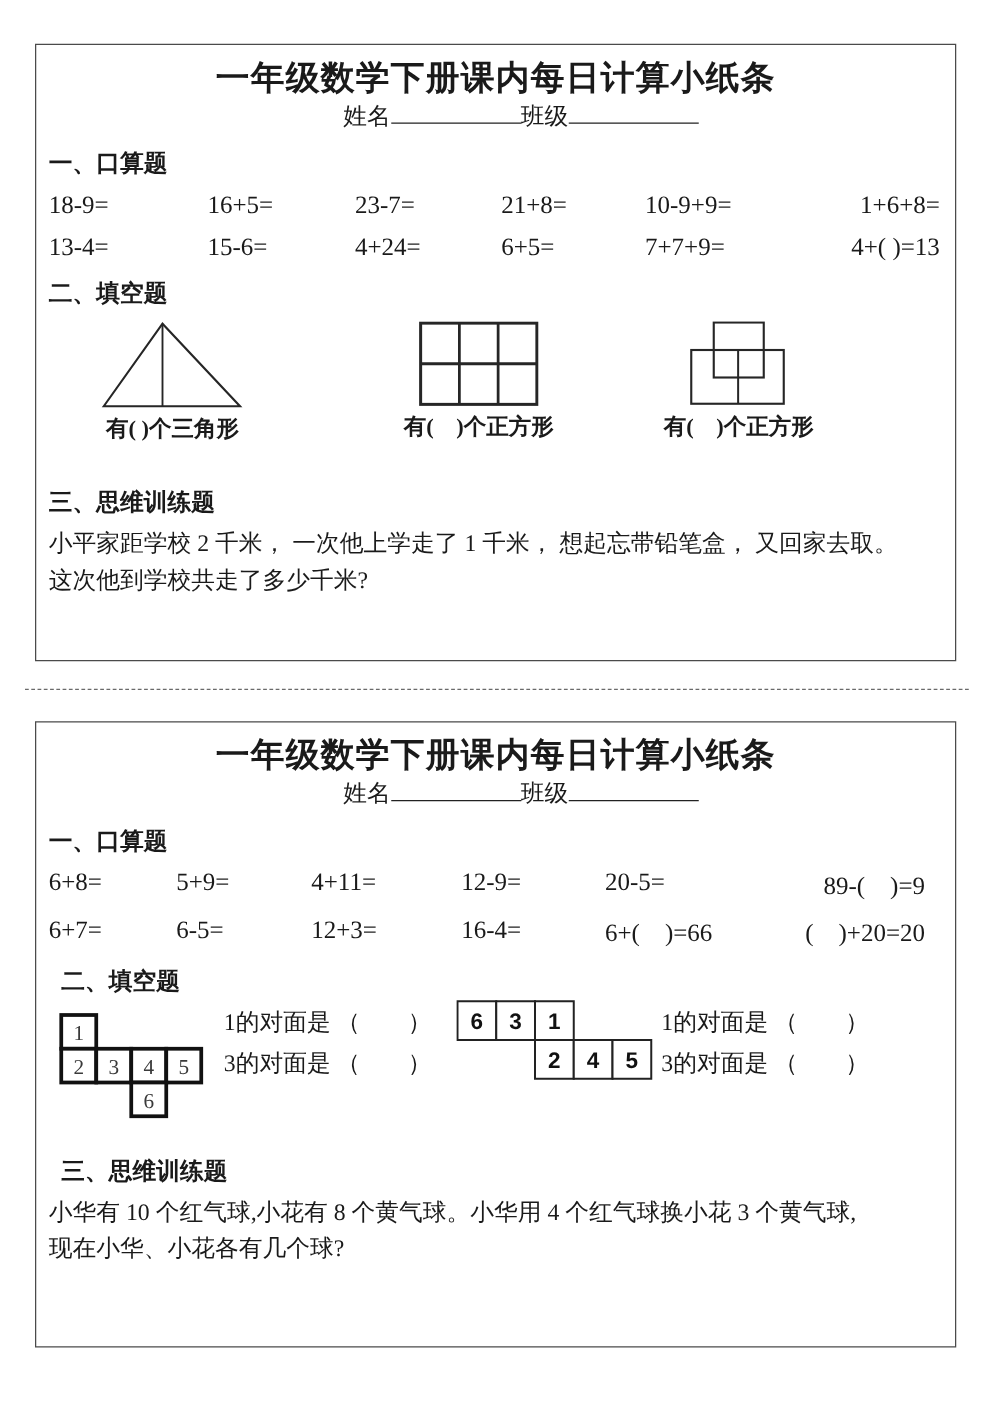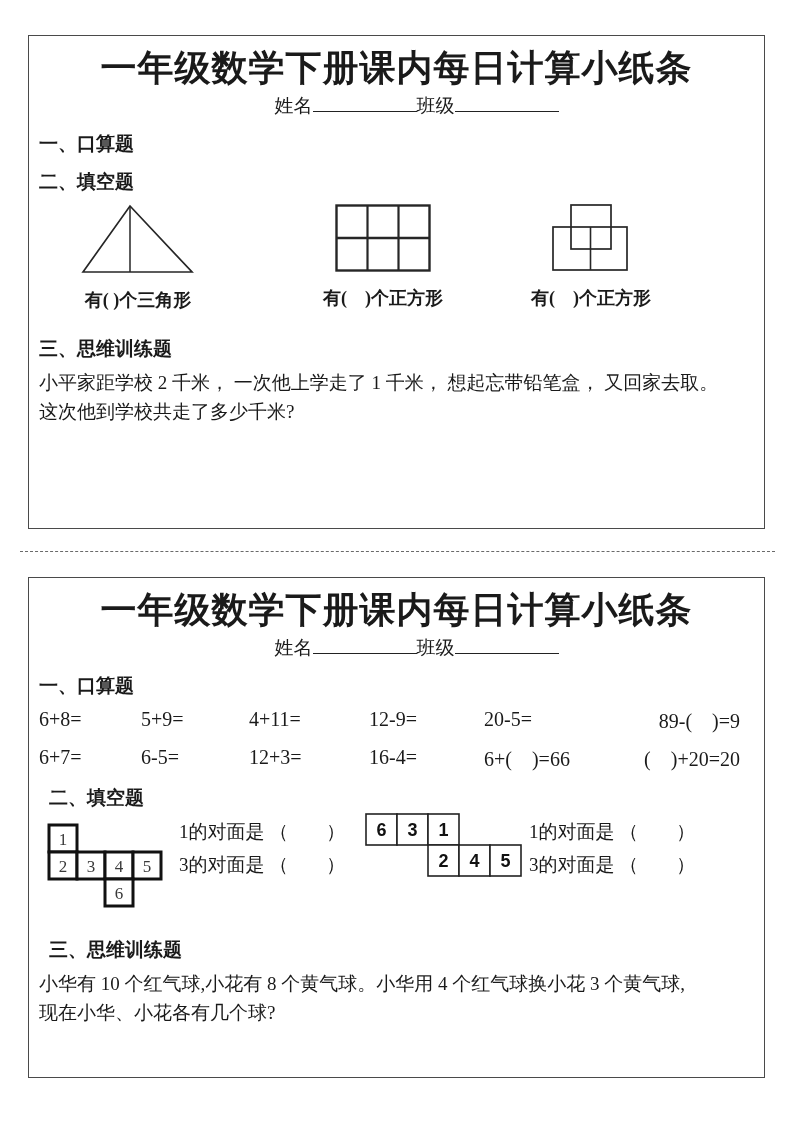--- a/index.html
+++ b/index.html
@@ -10,34 +10,34 @@
   .sheet {
     position:absolute; left:28px; width:737px; box-sizing:border-box;
     border:1px solid #4a4a4a; background:#fff; overflow:hidden;
   }
   .sheet-1 { top:35px; height:494px; }
   .sheet-2 { top:577px; height:501px; }
   .divider {
     position:absolute; left:20px; width:755px; top:551px; height:0;
     border-top:1px dashed #6a6a6a;
   }
-  .title { text-align:center; font-weight:bold; font-size:36px; margin-top:8px; letter-spacing:1px; }
+  .title { text-align:center; font-weight:bold; font-size:27px; margin-top:8px; letter-spacing:1px; }
   .nameline { text-align:center; font-size:19px; text-indent:40px; }
   .blank { display:inline-block; width:104px; height:18px; border-bottom:1.5px solid #222; }
   .heading { font-weight:bold; font-size:19px; margin:12px 0 0 10px; }
   .heading.indent { margin-left:20px; }
   .heading.mt-lg { margin-top:20px; }
   .oral { display:grid; margin:9px 24px 0 10px; row-gap:11px; font-size:20px; white-space:nowrap; }
   .oral-1 { grid-template-columns:127px 118px 117px 115px 165px 1fr; }
   .oral-2 { grid-template-columns:102px 108px 120px 115px 127px 1fr; }
   .eq { text-align:left; }
   .eq.last { text-align:right; }
   .figs1 { position:relative; height:124px; margin-top:5px; }
   .fig { position:absolute; top:4px; display:flex; flex-direction:column; align-items:center; }
-  .fig .caption { font-weight:bold; font-size:18px; margin-top:14px; white-space:nowrap; }
+  .fig .caption { font-weight:bold; font-size:18px; margin-top:4px; white-space:nowrap; }
   .fig-triangle { left:52px; }
   .fig-grid { left:294px; }
   .fig-overlap { left:502px; }
   .figs2 { position:relative; height:102px; margin-top:4px; }
   .net1 { position:absolute; left:18px; top:8px; }
   .net2 { position:absolute; left:336px; top:-2px; }
   .qcol { position:absolute; font-size:19px; line-height:33px; white-space:nowrap; }
   .qcol-1 { left:150px; top:0; }
   .qcol-2 { left:500px; top:0; }
   .para { margin:7px 10px 0 10px; font-size:19px; line-height:1.52; }
@@ -53,20 +53,34 @@
 
 <div>
 
   <div class="sheet sheet-1">
     <div class="title">一年级数学下册课内每日计算小纸条</div>
     <div class="nameline">
       <span>姓名</span><span class="blank"></span><span>班级</span><span class="blank"></span>
     </div>
 
     <div class="heading">一、口算题</div>
+    <div class="oral oral-1">
+      <span class="eq">18-9=</span>
+      <span class="eq">16+5=</span>
+      <span class="eq">23-7=</span>
+      <span class="eq">21+8=</span>
+      <span class="eq">10-9+9=</span>
+      <span class="eq last">1+6+8=</span>
+      <span class="eq">13-4=</span>
+      <span class="eq">15-6=</span>
+      <span class="eq">4+24=</span>
+      <span class="eq">6+5=</span>
+      <span class="eq">7+7+9=</span>
+      <span class="eq last">4+( )=13</span>
+    </div>
 
     <div class="heading">二、填空题</div>
     <div class="figs1">
       <div class="fig fig-triangle">
         <svg width="114" height="70" viewBox="0 0 114 70">
           <polygon class="shape" points="2,68 49,2 111,68" stroke-width="1.7"></polygon>
           <line class="shape" x1="49" y1="2" x2="49" y2="68" stroke-width="1.5"></line>
         </svg>
         <div class="caption">有( )个三角形</div>
       </div>

